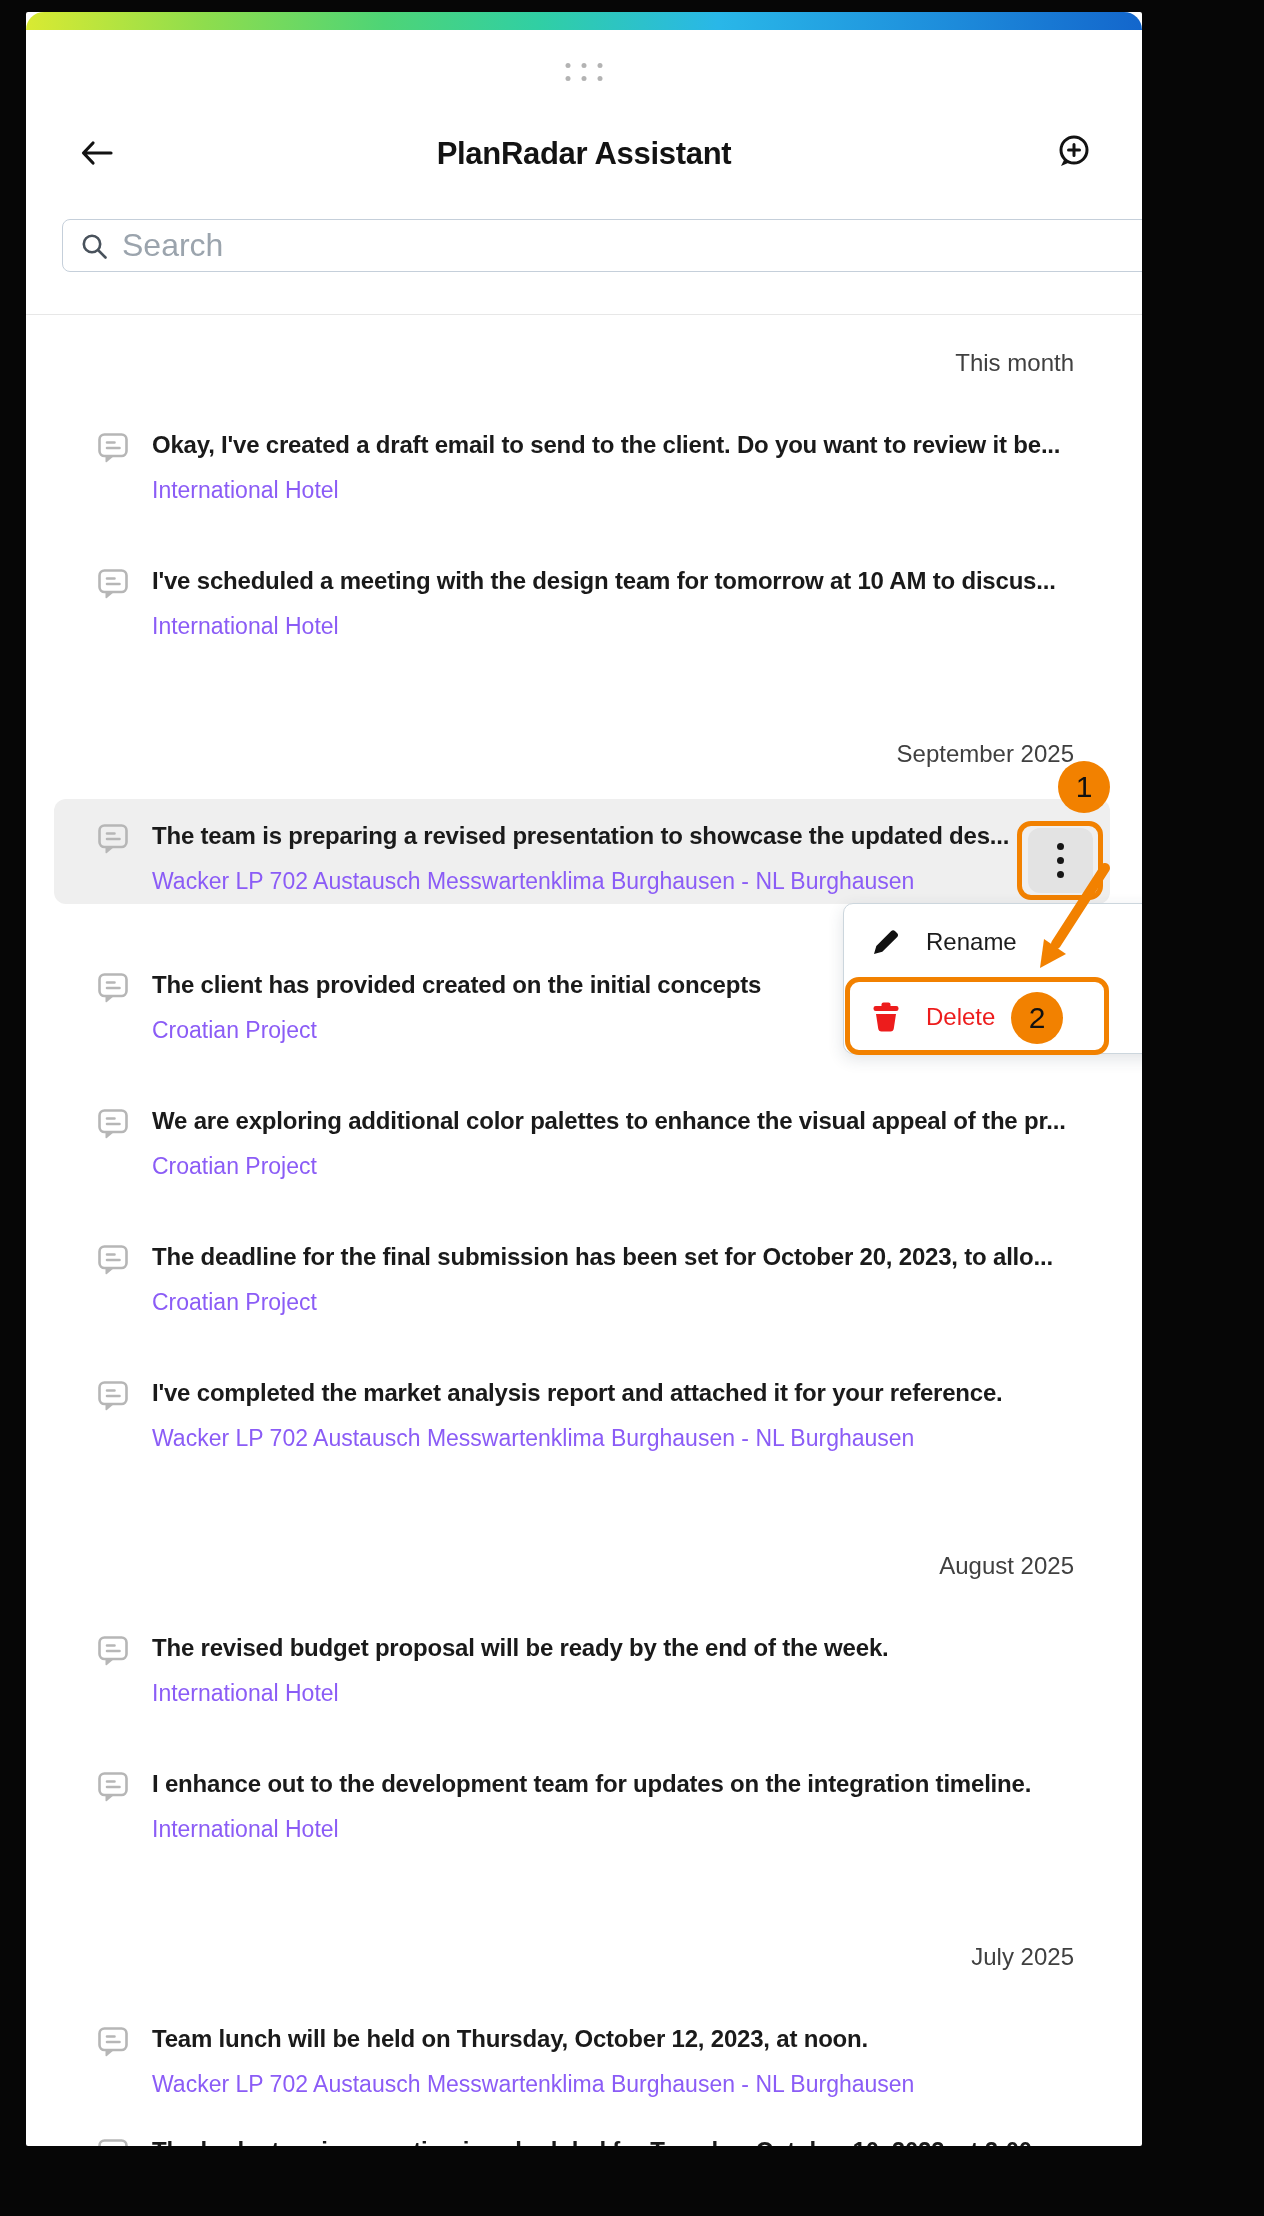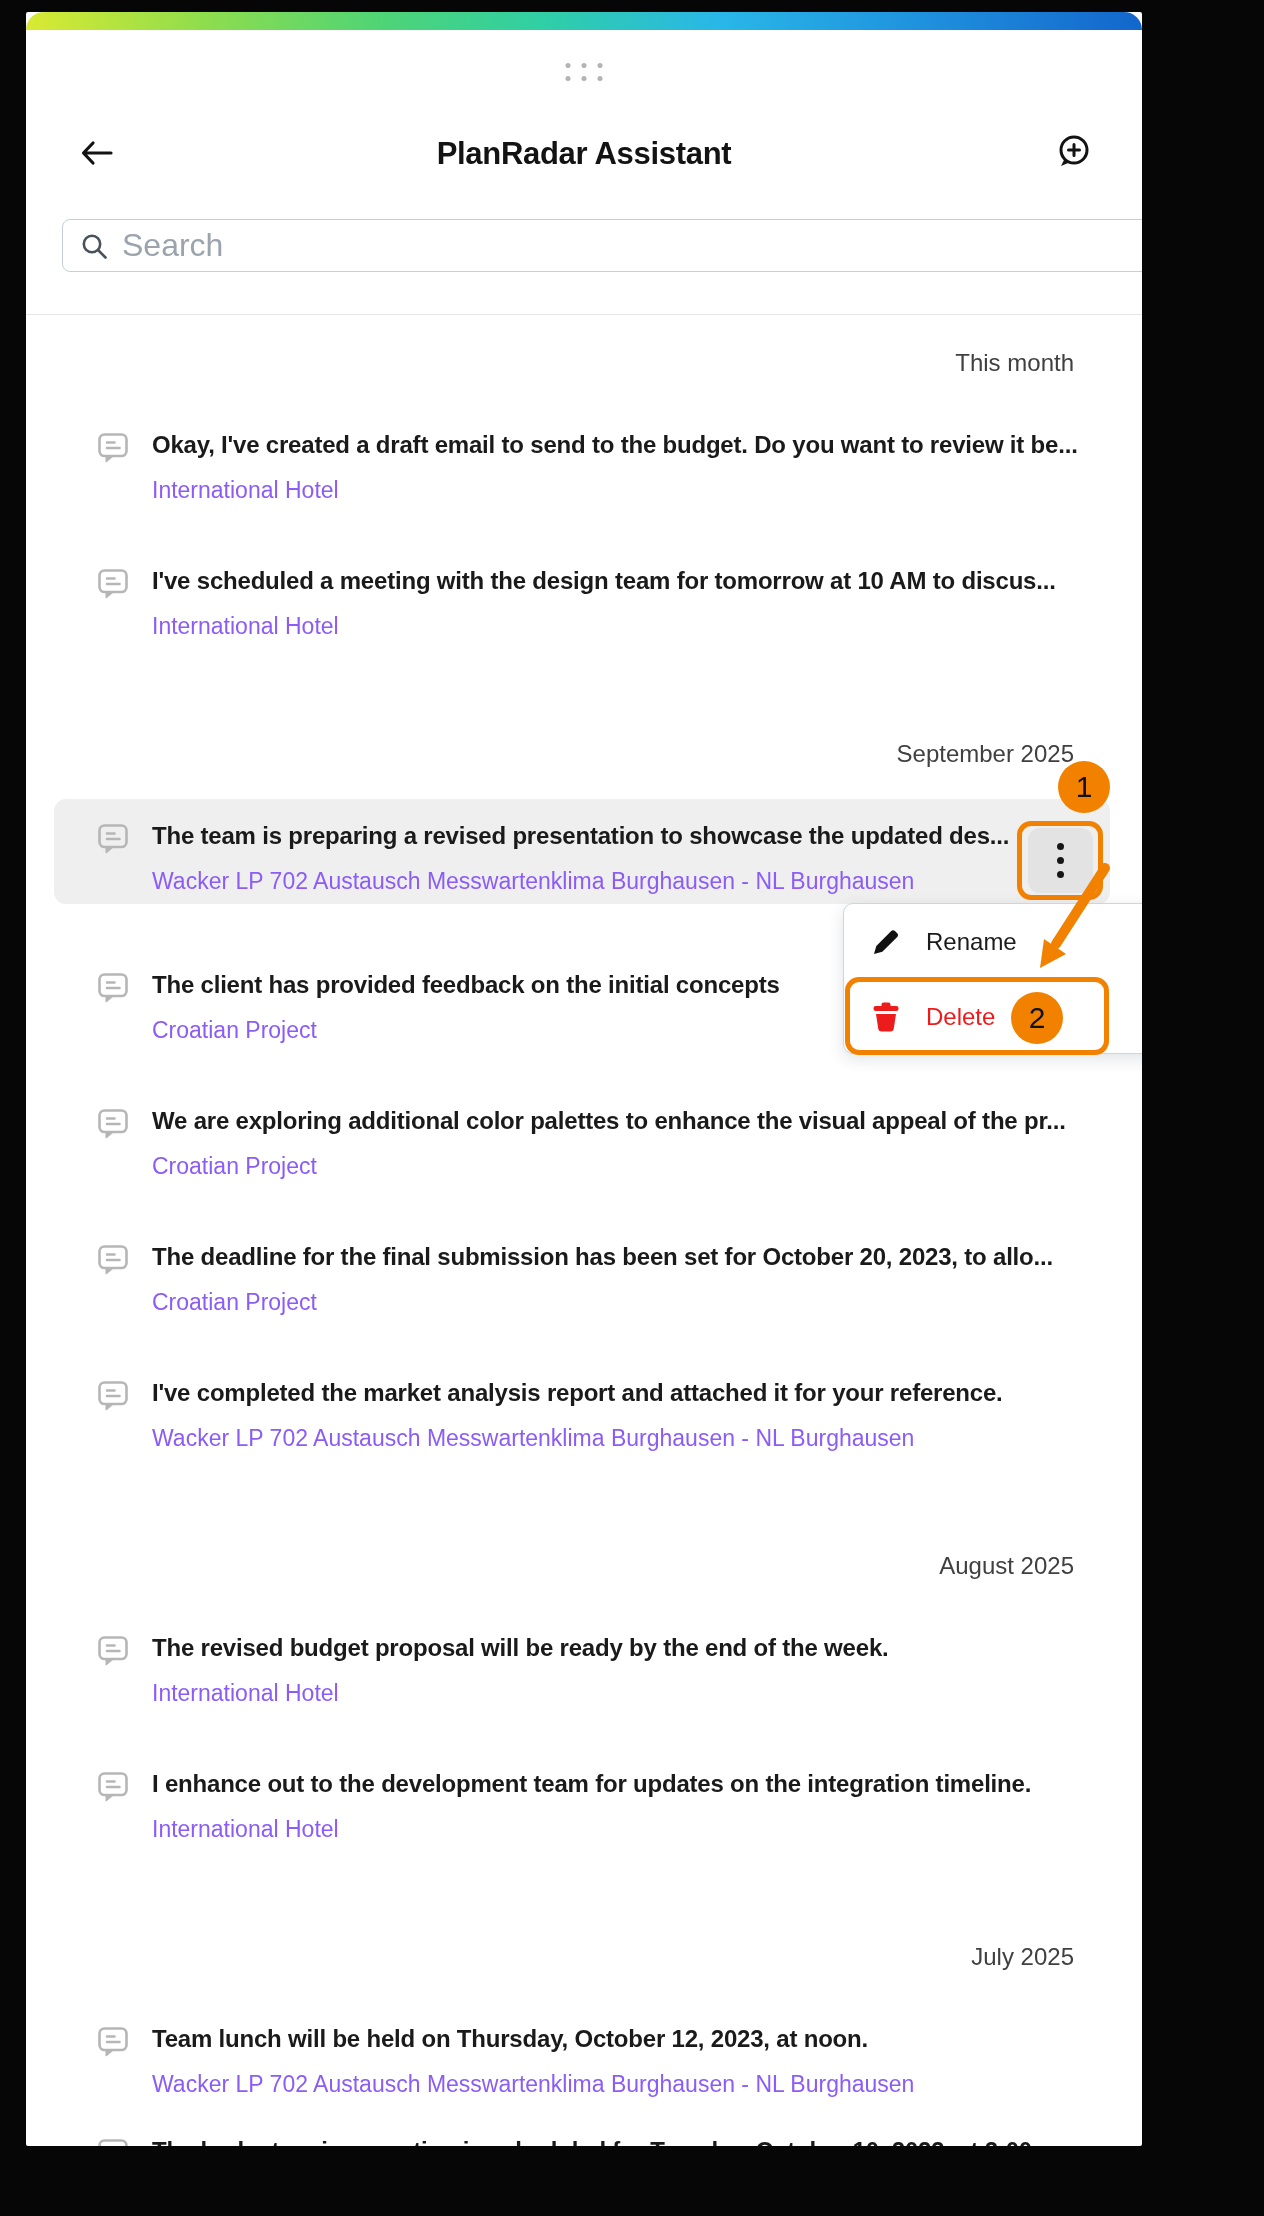--- a/index.html
+++ b/index.html
@@ -146,21 +146,21 @@
     <div class="items">
   <div class="item">
     <span class="bubble">
       <svg width="34" height="34" viewBox="0 0 34 34">
         <rect x="3.5" y="4.5" width="27" height="21.5" rx="5" fill="none" stroke="#b6b6b6" stroke-width="2.6"></rect>
         <path d="M11 12.5 H18.5 M11 18 H23.5" stroke="#b6b6b6" stroke-width="2.6" stroke-linecap="round"></path>
         <path d="M9.5 26 L9.5 31.5 Q9.5 33 11.2 31.8 L18 26 Z" fill="#b6b6b6"></path>
       </svg>
     </span>
     <div class="texts">
-      <div class="item-title">Okay, I've created a draft email to send to the budget. Do you want to review it be...</div>
+      <div class="item-title">Okay, I've created a draft email to send to the client. Do you want to review it be...</div>
       <div class="item-subtitle">International Hotel</div>
     </div>
 
   </div>
 
   <div class="item">
     <span class="bubble">
       <svg width="34" height="34" viewBox="0 0 34 34">
         <rect x="3.5" y="4.5" width="27" height="21.5" rx="5" fill="none" stroke="#b6b6b6" stroke-width="2.6"></rect>
         <path d="M11 12.5 H18.5 M11 18 H23.5" stroke="#b6b6b6" stroke-width="2.6" stroke-linecap="round"></path>
@@ -202,21 +202,21 @@
 
   <div class="item">
     <span class="bubble">
       <svg width="34" height="34" viewBox="0 0 34 34">
         <rect x="3.5" y="4.5" width="27" height="21.5" rx="5" fill="none" stroke="#b6b6b6" stroke-width="2.6"></rect>
         <path d="M11 12.5 H18.5 M11 18 H23.5" stroke="#b6b6b6" stroke-width="2.6" stroke-linecap="round"></path>
         <path d="M9.5 26 L9.5 31.5 Q9.5 33 11.2 31.8 L18 26 Z" fill="#b6b6b6"></path>
       </svg>
     </span>
     <div class="texts">
-      <div class="item-title">The client has provided feedback on the initial concepts</div>
+      <div class="item-title">The client has provided created on the initial concepts</div>
       <div class="item-subtitle">Croatian Project</div>
     </div>
 
   </div>
 
   <div class="item">
     <span class="bubble">
       <svg width="34" height="34" viewBox="0 0 34 34">
         <rect x="3.5" y="4.5" width="27" height="21.5" rx="5" fill="none" stroke="#b6b6b6" stroke-width="2.6"></rect>
         <path d="M11 12.5 H18.5 M11 18 H23.5" stroke="#b6b6b6" stroke-width="2.6" stroke-linecap="round"></path>

